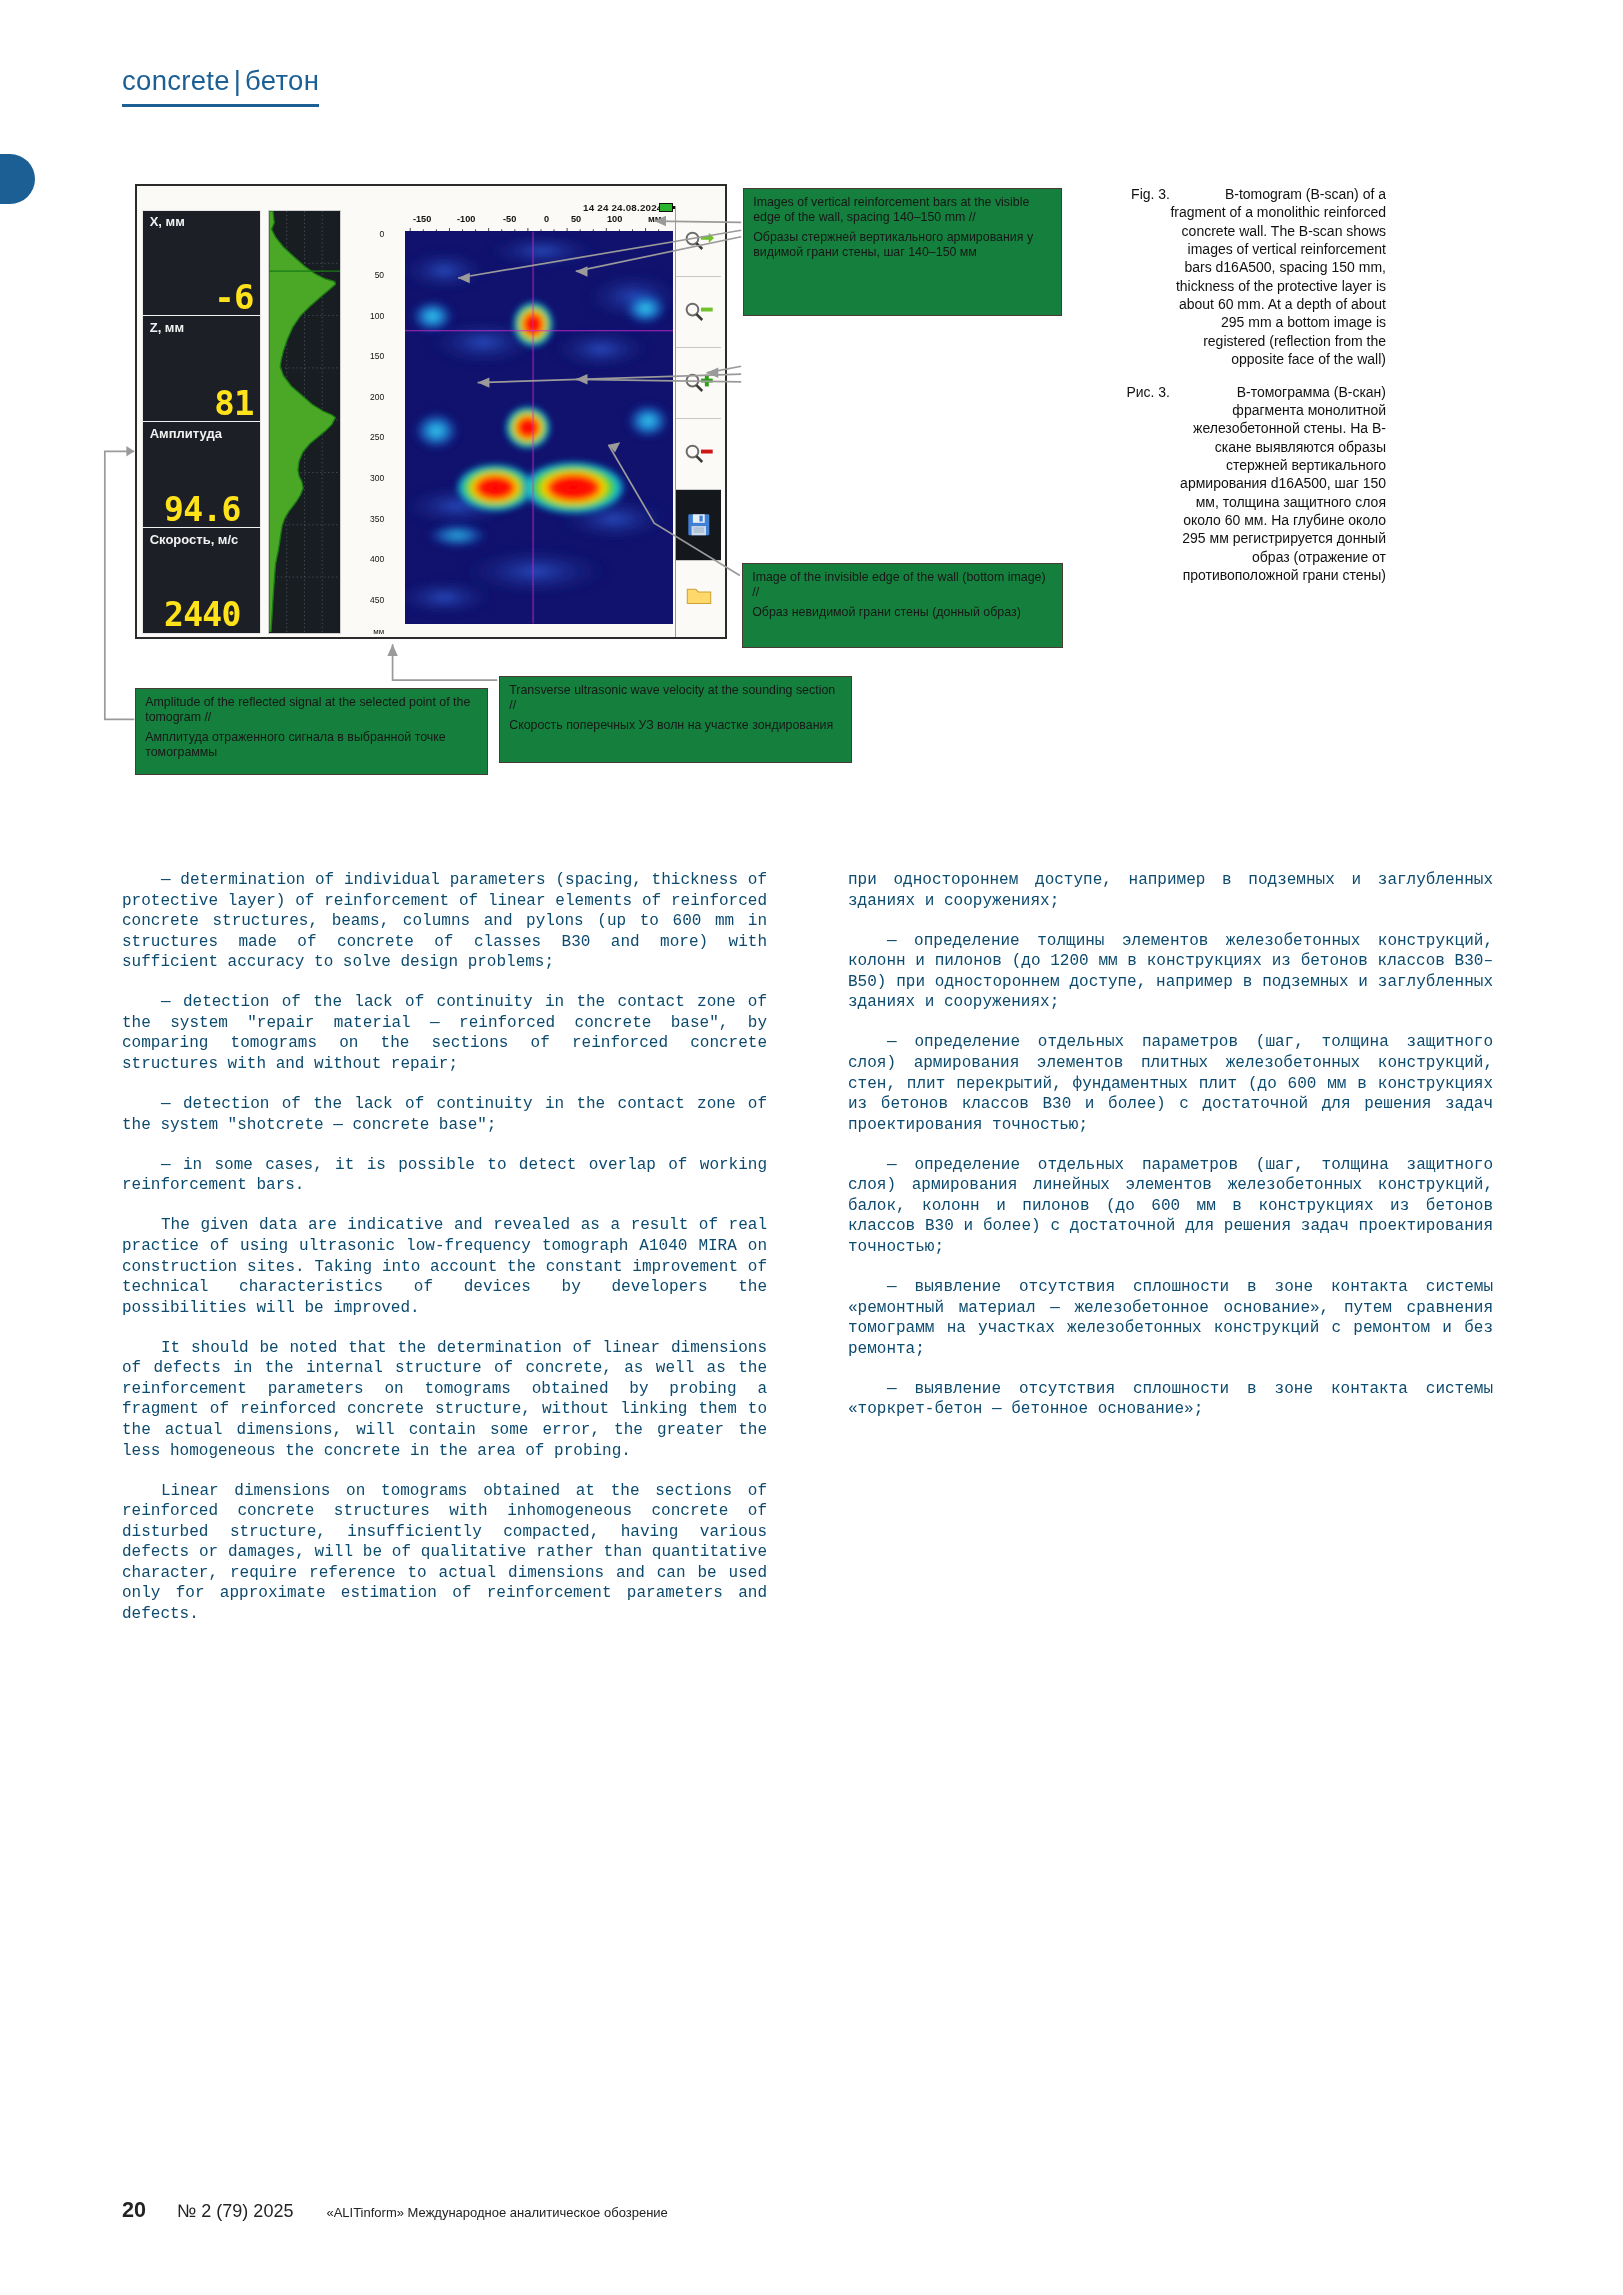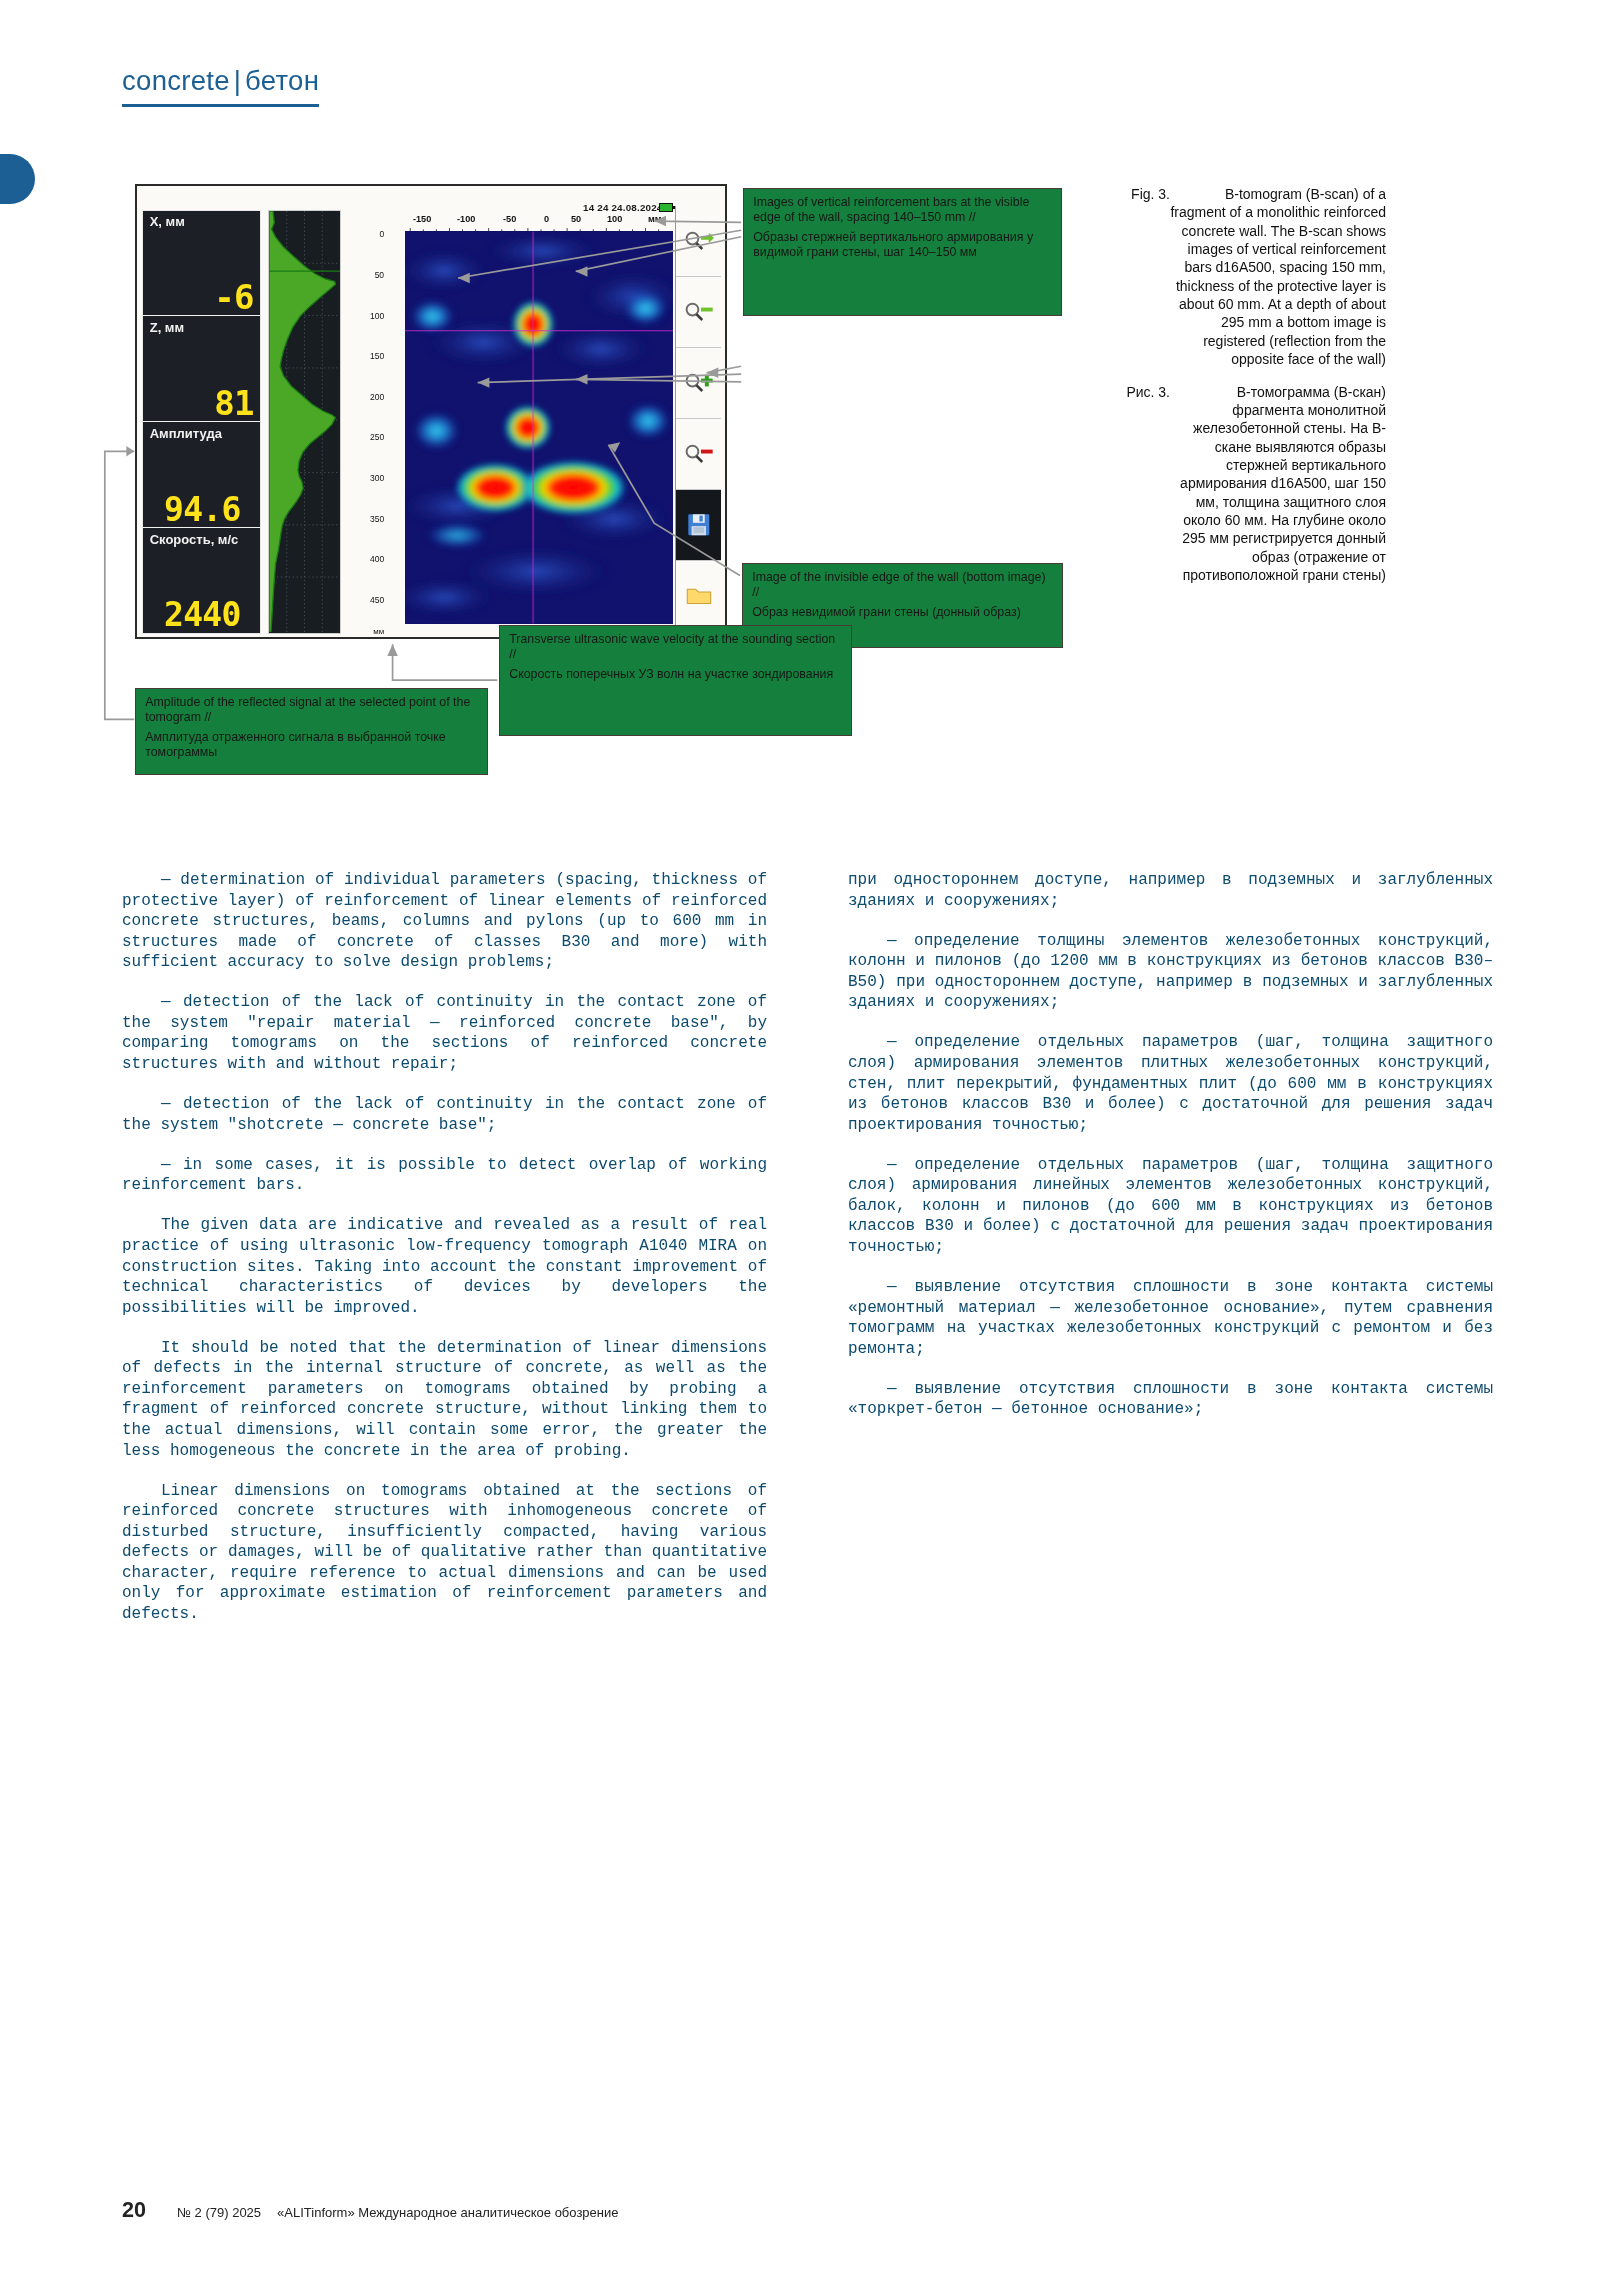--- a/index.html
+++ b/index.html
@@ -124,21 +124,21 @@
     font-family:"Liberation Sans", sans-serif;
     font-size:12.4px; line-height:1.22; color:#171717;
     padding:5.9px 7.9px 6.5px 9.2px;
   }
   .callout .en { display:block; }
   .callout .ru { display:block; margin-top:4.6px; }
 
   #co1 { left:743px; top:188px; width:319px; height:128px; }
   #co2 { left:743px; top:334px; width:319px; height:124px; }
   #co3 { left:742px; top:535px; width:321px; height:85px;margin-top:28px; }
-  #co4 { left:499px; top:625px; width:353px; height:111px; }
+  #co4 { left:499px; top:676px; width:353px; height:87px; }
   #co5 { left:135px; top:688px; width:353px; height:87px; }
 
   
   .connectors { position:absolute; left:0; top:0; width:1623px; height:811px; pointer-events:none; }
 
   
   .figcap {
     position:absolute; left:1088px; top:185px; width:393px;
     font-family:"Liberation Sans", sans-serif;
     font-size:14px; line-height:1.31; color:#111;
@@ -158,21 +158,21 @@
   #col-left  { left:122px; }
   #col-right { left:848px; }
 
   
   .footer {
     position:absolute; left:122px; top:2197px;
     font-family:"Liberation Sans", sans-serif; color:#232323;
     display:flex; align-items:baseline;
   }
   .footer .pg { font-size:21.6px; font-weight:bold; margin-right:31px; }
-  .footer .iss { font-size:13px; margin-right:16px; }
+  .footer .iss { font-size:18px; margin-right:33px; }
   .footer .jn { font-size:13px; }
 </style>
 </head>
 <body>
 
 <div class="runhead">
   <span>concrete</span><span class="bar">|</span><span>бетон</span>
 </div>
 <div class="edge-tab"></div>
 

